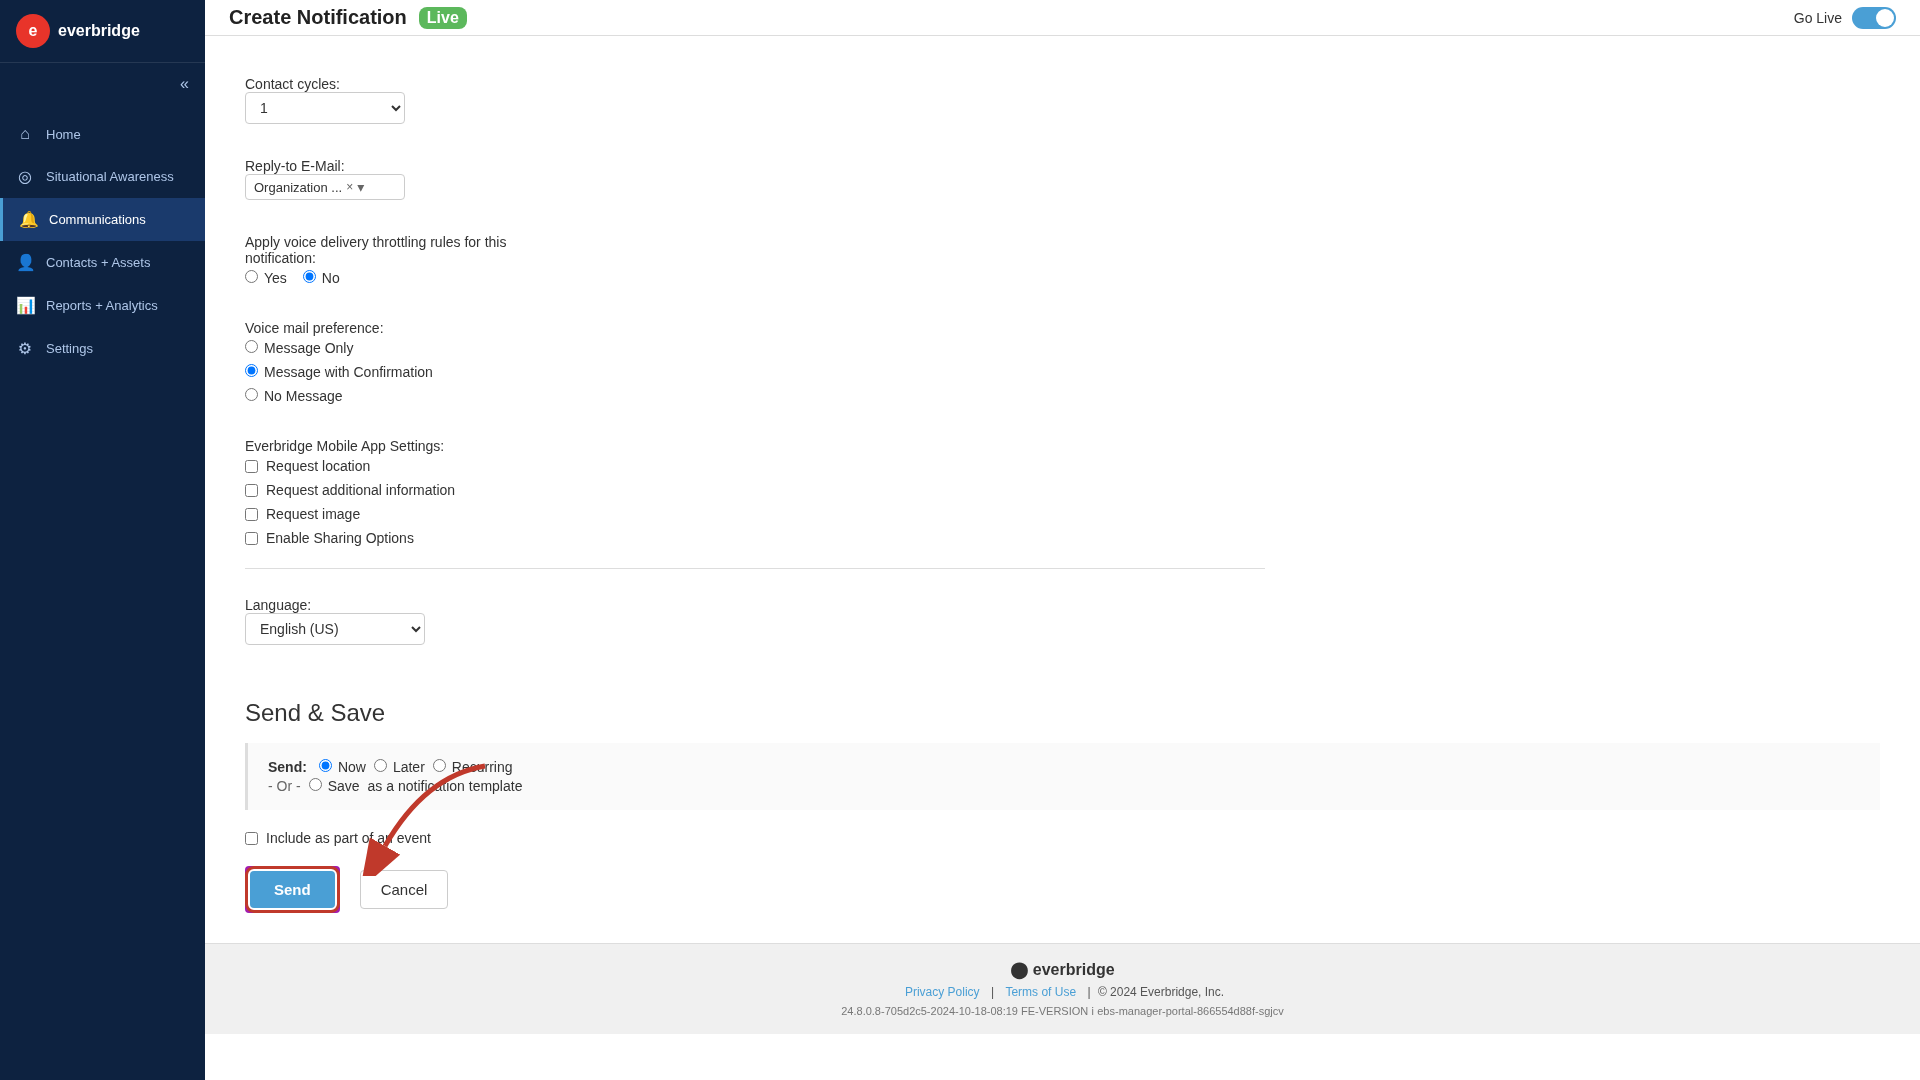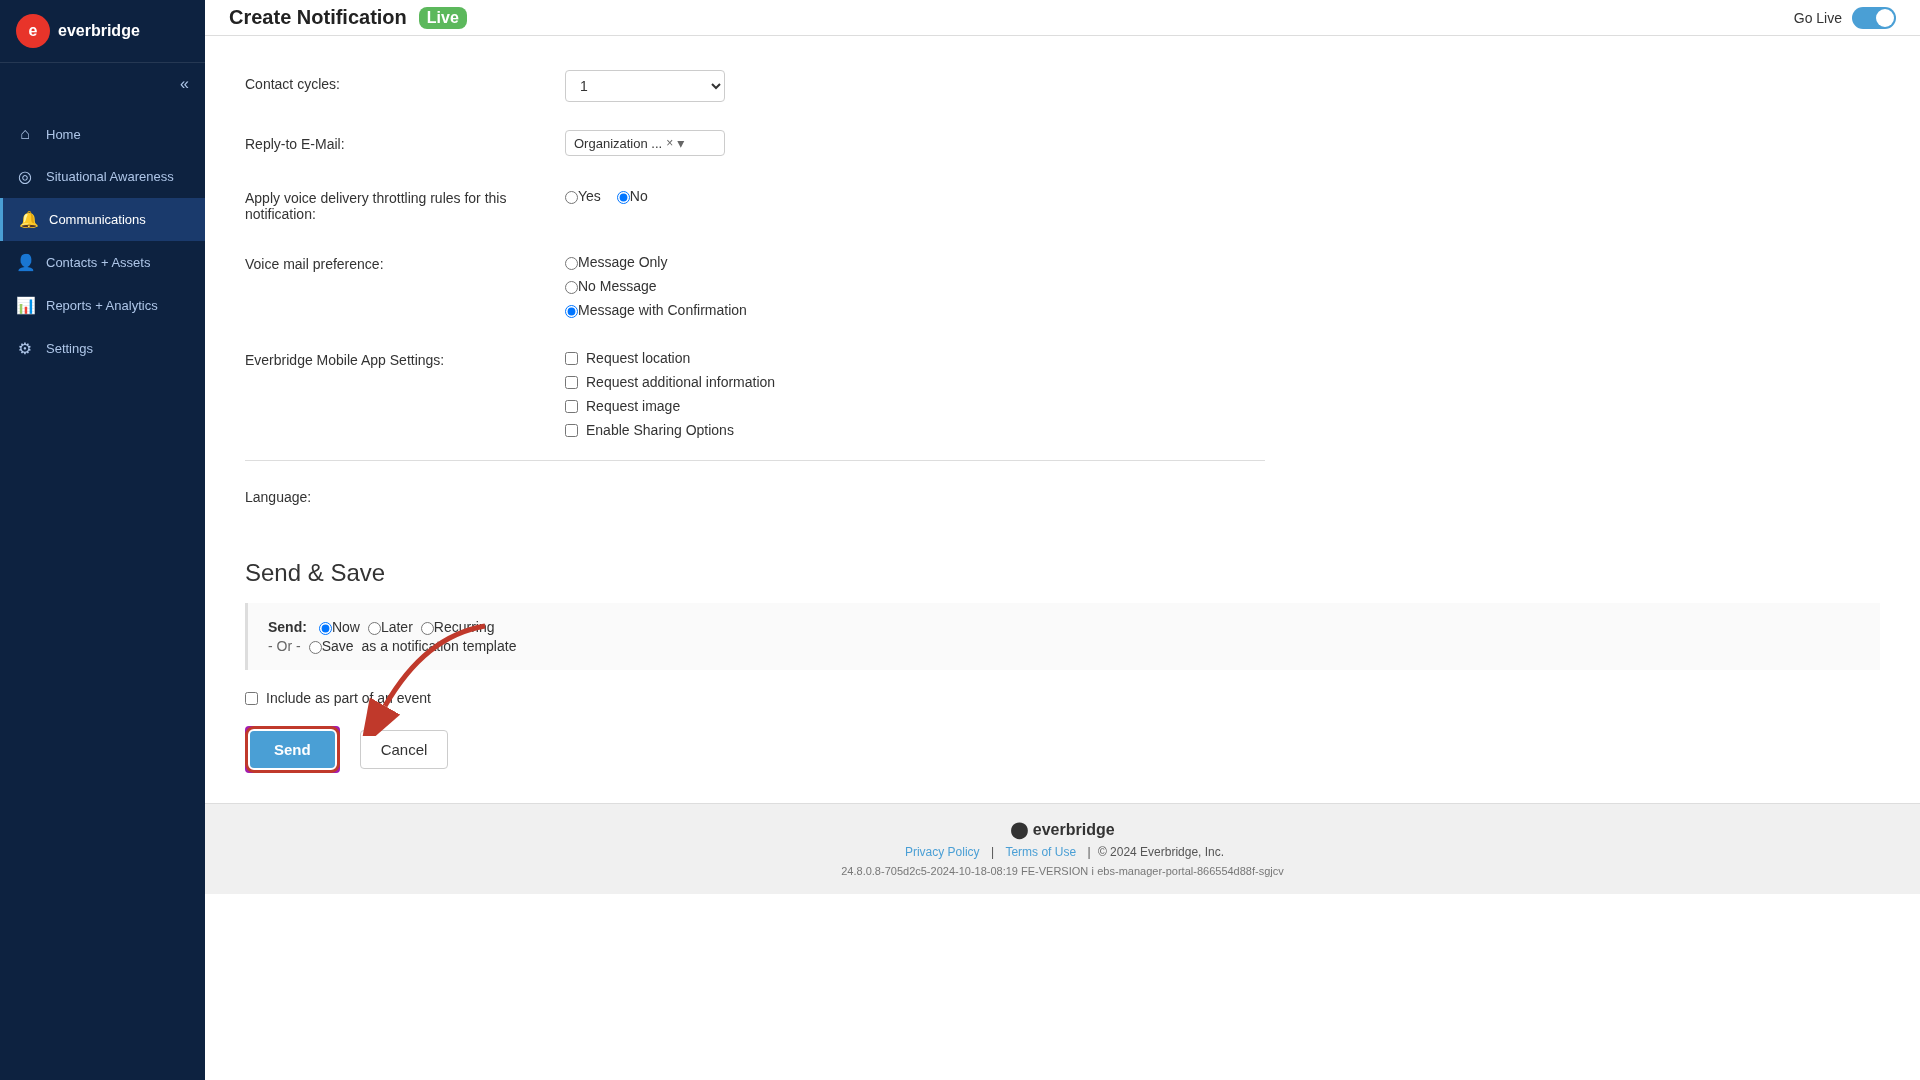--- a/index.html
+++ b/index.html
@@ -121,20 +121,21 @@
     .form-section {
       padding: 20px 40px;
       max-width: 1100px;
     }
 
     .form-row {
       display: flex;
       align-items: flex-start;
       padding: 14px 0;
       border-bottom: none;
+      flex-direction: column;
     }
 
     .form-label {
       width: 320px;
       min-width: 320px;
       padding-right: 20px;
       padding-top: 6px;
       font-size: 14px;
       color: #333;
     }
@@ -170,21 +171,21 @@
       font-size: 13px;
     }
     .tag-x {
       cursor: pointer;
       color: #666;
       font-size: 12px;
     }
     .tag-dropdown { margin-left: 4px; cursor: pointer; color: #666; }
 
     .radio-group { display: flex; align-items: center; gap: 16px; padding-top: 4px; }
-    .radio-option { display: flex; align-items: flex-end; font-size: 14px; cursor: pointer; }
+    .radio-option { display: flex; align-items: flex-start; gap: 6px; font-size: 14px; cursor: pointer; }
     .radio-option input[type="radio"] { cursor: pointer; }
 
     .radio-stack { display: flex; flex-direction: column; gap: 8px; padding-top: 4px; }
 
     .checkbox-stack { display: flex; flex-direction: column; gap: 8px; padding-top: 4px; }
     .checkbox-option { display: flex; align-items: center; gap: 8px; font-size: 14px; cursor: pointer; }
     .checkbox-option input[type="checkbox"] { cursor: pointer; }
 
     .divider { border: none; border-top: 1px solid #ddd; margin: 8px 0; }
 
@@ -387,26 +388,26 @@
 
       <div class="form-row">
         <div class="form-label">Voice mail preference:</div>
         <div class="form-control-wrap">
           <div class="radio-stack">
             <label class="radio-option">
               <input type="radio" name="voicemail" style="">
               <span>Message Only</span>
             </label>
             <label class="radio-option">
+              <input type="radio" name="voicemail" checked="" style="">
+              <span>Message with Confirmation</span>
+            </label>
+            <label class="radio-option">
               <input type="radio" name="voicemail" style="">
               <span>No Message</span>
-            </label>
-            <label class="radio-option">
-              <input type="radio" name="voicemail" checked="" style="">
-              <span>Message with Confirmation</span>
             </label>
           </div>
         </div>
       </div>
 
       <div class="form-row">
         <div class="form-label">Everbridge Mobile App Settings:</div>
         <div class="form-control-wrap">
           <div class="checkbox-stack">
             <label class="checkbox-option">
@@ -426,20 +427,27 @@
               <span>Enable Sharing Options</span>
             </label>
           </div>
         </div>
       </div>
 
       <hr class="divider">
 
       <div class="form-row">
         <div class="form-label">Language:</div>
+        <div class="form-control-wrap">
+          <select class="select-small" style="width:180px;">
+            <option>English (US)</option>
+            <option>Spanish</option>
+            <option>French</option>
+          </select>
+        </div>
       </div>
 
     </div>
 
     <div class="send-save-section">
       <div class="send-save-title">Send &amp; Save</div>
 
       <div class="send-save-box">
 
         <div class="send-row">

